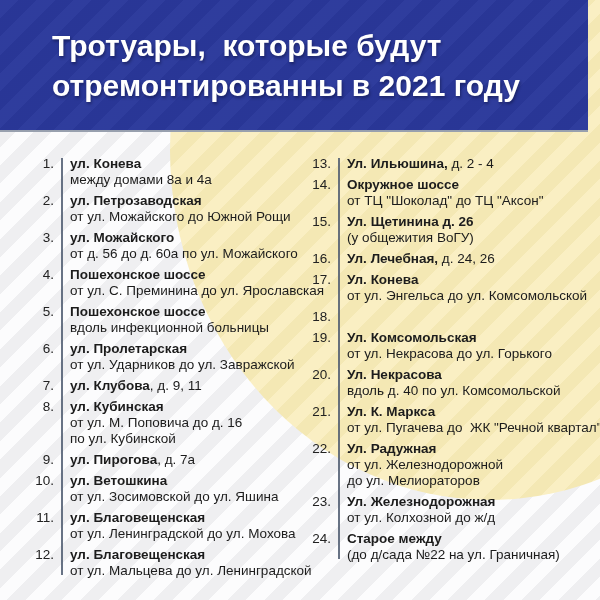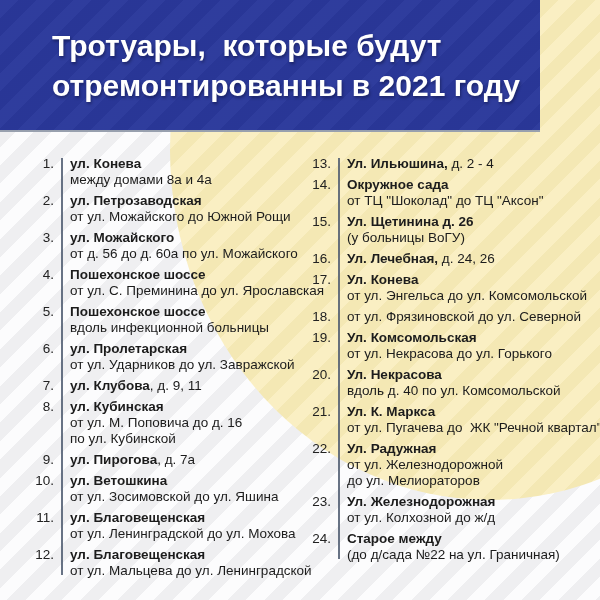--- a/index.html
+++ b/index.html
@@ -17,21 +17,21 @@
     position:relative;
     width:600px;height:600px;
     overflow:hidden;
     background:repeating-linear-gradient(135deg,
       var(--bg-white) 0px, var(--bg-white) 13px,
       var(--bg-white-stripe) 13px, var(--bg-white-stripe) 26px);
   }
   .header{
     position:relative;z-index:2;
     box-sizing:border-box;
-    width:540px;height:132px;
+    width:588px;height:132px;
     background:var(--header-blue);
     background-image:repeating-linear-gradient(135deg,
       rgba(255,255,255,0.025) 0px, rgba(255,255,255,0.025) 13px,
       rgba(0,0,0,0.03) 13px, rgba(0,0,0,0.03) 26px);
     border-bottom:2px solid #98a0ae;
     padding:26px 0 0 52px;
   }
   .title{margin:0;font-size:30px;line-height:40px;font-weight:700;color:#ffffff;
     text-shadow:1px 2px 3px rgba(8,12,40,0.45);}
   .title-line{display:block;white-space:pre;}
@@ -172,30 +172,30 @@
   <div class="item">
     <span class="num">13.</span>
     <div class="txt">
       <div class="name-line"><b class="name">Ул. Ильюшина,</b><span class="suffix"> д. 2 - 4</span></div>
     </div>
   </div>
 
   <div class="item">
     <span class="num">14.</span>
     <div class="txt">
-      <div class="name-line"><b class="name">Окружное сада</b><span class="suffix"></span></div>
+      <div class="name-line"><b class="name">Окружное шоссе</b><span class="suffix"></span></div>
     <div class="desc">от ТЦ "Шоколад" до ТЦ "Аксон"</div>
           </div>
   </div>
 
   <div class="item">
     <span class="num">15.</span>
     <div class="txt">
       <div class="name-line"><b class="name">Ул. Щетинина д. 26</b><span class="suffix"></span></div>
-    <div class="desc">(у больницы ВоГУ)</div>
+    <div class="desc">(у общежития ВоГУ)</div>
           </div>
   </div>
 
   <div class="item">
     <span class="num">16.</span>
     <div class="txt">
       <div class="name-line"><b class="name">Ул. Лечебная,</b><span class="suffix"> д. 24, 26</span></div>
     </div>
   </div>
 
@@ -203,21 +203,20 @@
     <span class="num">17.</span>
     <div class="txt">
       <div class="name-line"><b class="name">Ул. Конева</b><span class="suffix"></span></div>
     <div class="desc">от ул. Энгельса до ул. Комсомольской</div>
           </div>
   </div>
 
   <div class="item">
     <span class="num">18.</span>
     <div class="txt">
-    <div class="desc">от ул. Фрязиновской до ул. Северной</div>
           </div>
   </div>
 
   <div class="item">
     <span class="num">19.</span>
     <div class="txt">
       <div class="name-line"><b class="name">Ул. Комсомольская</b><span class="suffix"></span></div>
     <div class="desc">от ул. Некрасова до ул. Горького</div>
           </div>
   </div>

